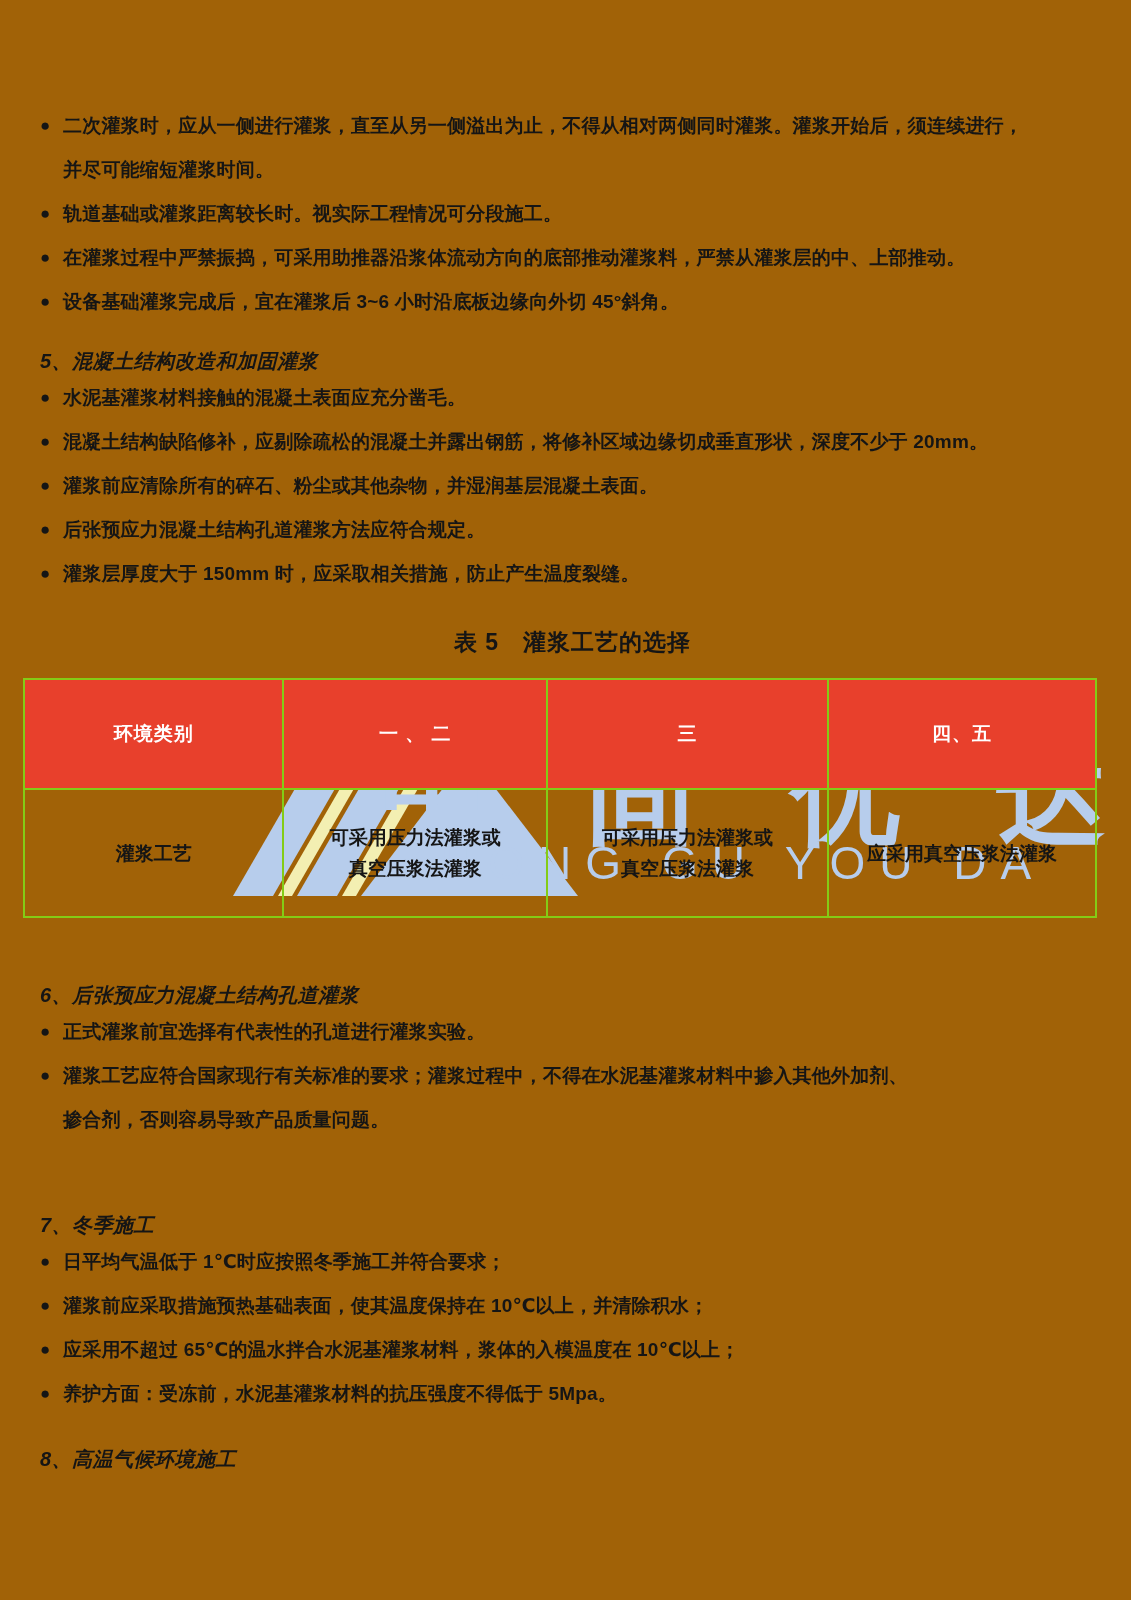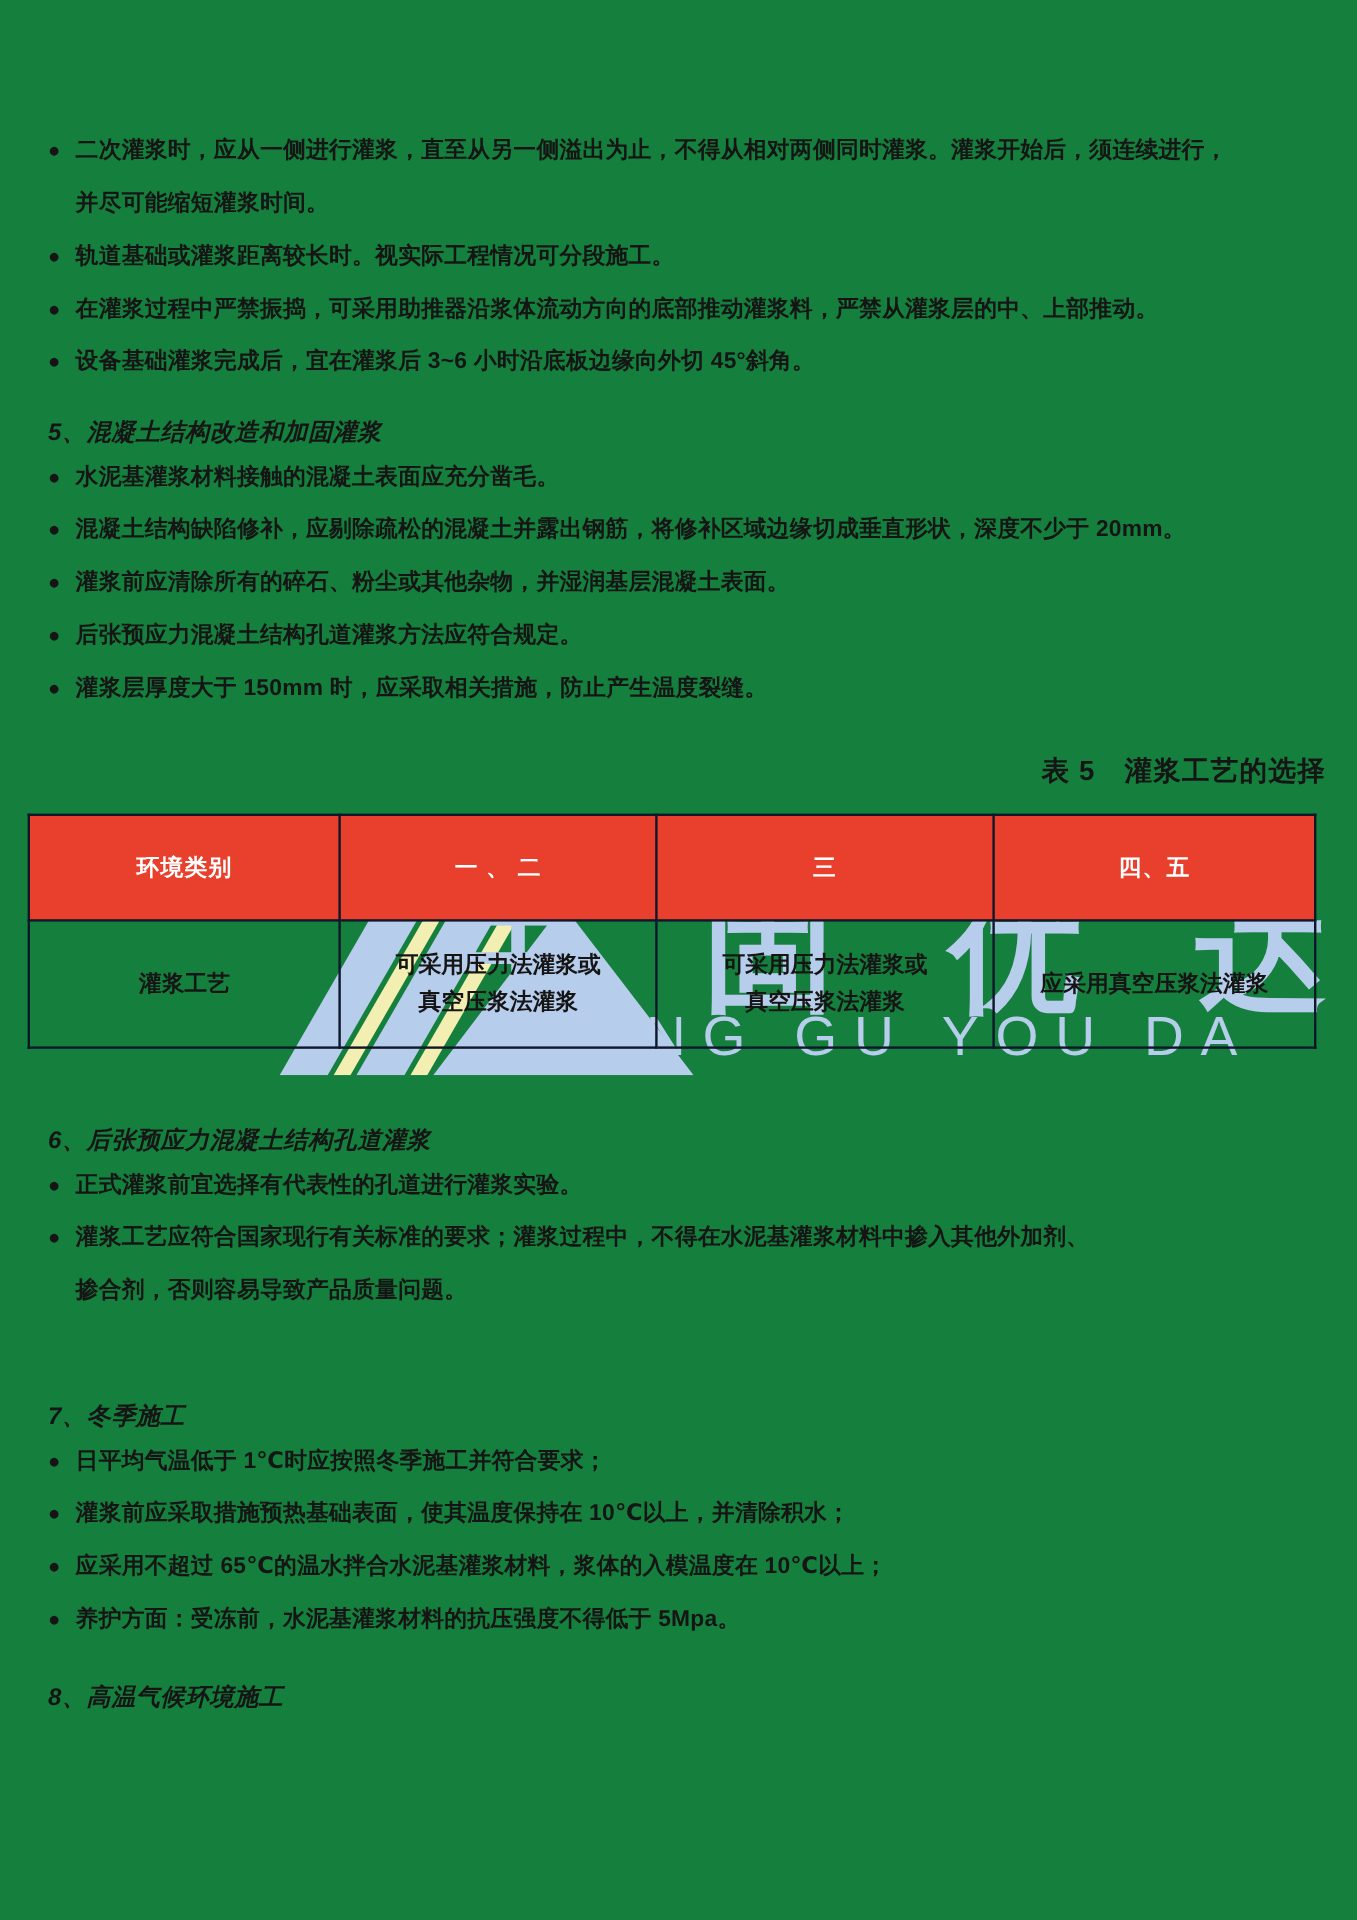--- a/index.html
+++ b/index.html
@@ -1,19 +1,19 @@
 <!DOCTYPE html>
 <html><head>
 <meta charset="utf-8">
 <style>
   html,body { margin:0; padding:0; background:#ffffff; }
   .page {
     position:relative;
     width:1131px; height:1600px;
-    background:#15803d;
+    background:#a16207;
     box-sizing:border-box;
     padding:104px 26px 0 40px;
     overflow:hidden;
     font-family:"Liberation Sans","DejaVu Sans",sans-serif;
     color:#151515;
   }
   .bullet {
     position:relative;
     margin:0;
     padding-left:23px;
@@ -32,21 +32,21 @@
   .sec-heading {
     margin:0;
     font-size:20px;
     font-weight:800;
     line-height:30px;
     letter-spacing:0.5px;
     font-style:italic;
   }
   .table-title {
     margin:30px 0 0 0;
-    text-align:right;
+    text-align:center;
     font-size:23px;
     font-weight:800;
     line-height:32px;
     letter-spacing:1px;
   }
   .table-wrap {
     position:relative;
     margin-top:20px;
     margin-left:-17px;
     width:1074px;
@@ -71,24 +71,24 @@
     letter-spacing:14px;
     color:#b7cdec; white-space:nowrap;
   }
   table.grout {
     position:relative; z-index:1;
     border-collapse:collapse;
     table-layout:fixed;
     width:100%;
   }
   table.grout th, table.grout td {
-    border:2px solid #0f172a;
+    border:2px solid #84cc16;
     text-align:center;
     vertical-align:middle;
-    padding:0 6px;
+    padding:11px 6px;
   }
   table.grout th {
     background:#e8402c;
     color:#ffffff;
     font-size:19px;
     font-weight:700;
     height:86px;
     letter-spacing:1px;
   }
   table.grout td {

